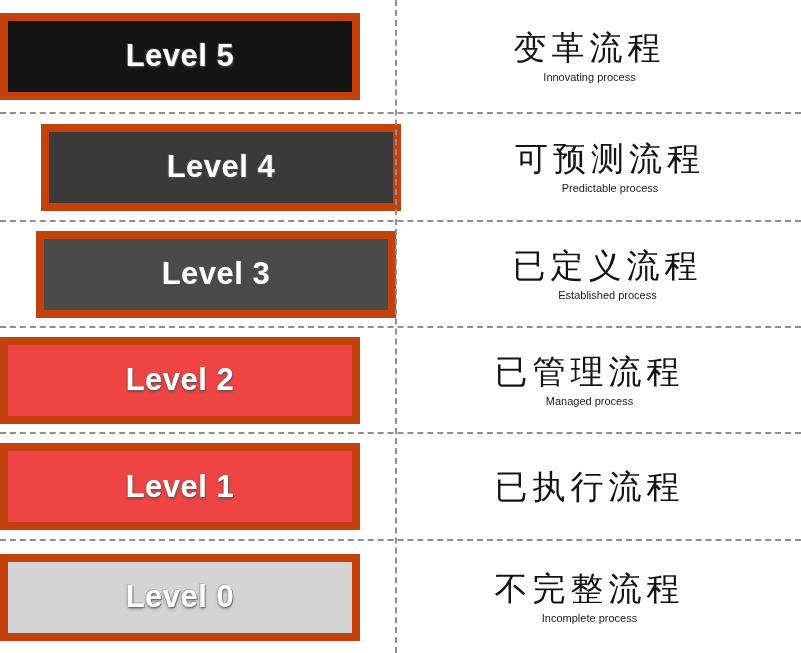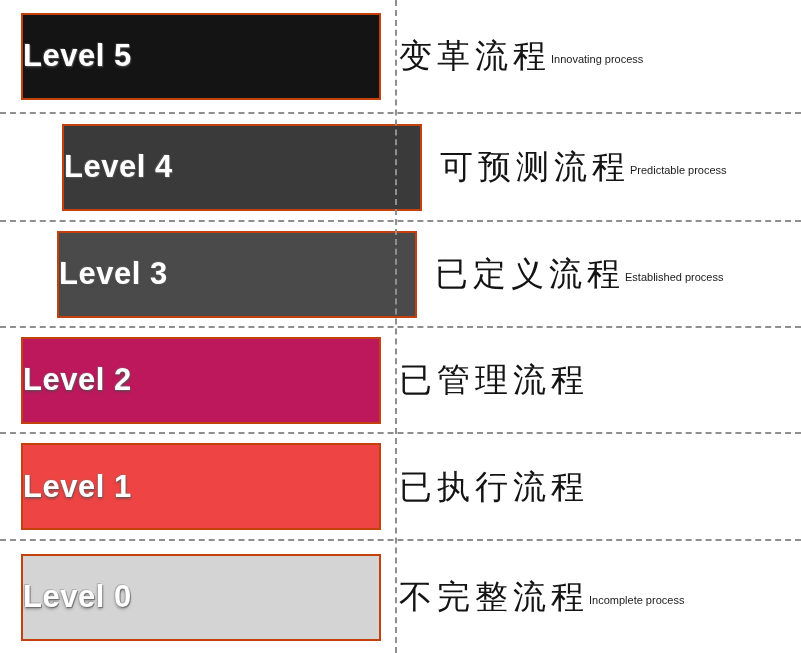--- a/index.html
+++ b/index.html
@@ -40,44 +40,44 @@
   .row:nth-child(1) { height: 114px; }
   .row:nth-child(2) { height: 108px; padding-left: 41px; }
   .row:nth-child(3) { height: 106px; padding-left: 36px; }
   .row:nth-child(4) { height: 106px; }
   .row:nth-child(5) { height: 107px; }
   .row:nth-child(6) { height: 112px; border-bottom: none; }
   .level-box {
     box-sizing: border-box;
     width: 360px;
     height: 87px;
-    margin-left: 21px;
     display: flex;
     align-items: center;
-    border: 2px solid #c2410c;
+    justify-content: center;
+    border: 8px solid #c2410c;
     flex: 0 0 auto;
   }
   .level-label {
     color: #ffffff;
     font-size: 31px;
     font-weight: bold;
     letter-spacing: 0.5px;
     text-shadow:
       1px 1px 0 rgba(90,90,90,0.65),
       -1px -1px 0 rgba(120,120,120,0.35),
       0 2px 3px rgba(70,70,70,0.55);
   }
   .desc {
     flex: 1 1 auto;
     margin-left: 18px;
     text-align: center;
     display: flex;
-    flex-direction: row;
+    flex-direction: column;
     align-items: center;
-    justify-content: flex-start;
+    justify-content: center;
   }
   .desc .zh {
     font-size: 33px;
     line-height: 1.15;
     letter-spacing: 5px;
     color: #141414;
   }
   .desc .en {
     margin-top: 5px;
     font-size: 11px;
@@ -115,25 +115,26 @@
       <div class="level-box" style="background-color: rgb(74, 74, 74);">
         <span class="level-label">Level 3</span>
       </div>
       <div class="desc">
         <div class="zh">已定义流程</div>
         <div class="en">Established process</div>
       </div>
     </div>
 
     <div class="row">
-      <div class="level-box" style="background-color: #be185d;">
+      <div class="level-box" style="background-color: #ef4444;">
         <span class="level-label">Level 2</span>
       </div>
       <div class="desc">
         <div class="zh">已管理流程</div>
+        <div class="en">Managed process</div>
       </div>
     </div>
 
     <div class="row">
       <div class="level-box" style="background-color: #ef4444;">
         <span class="level-label">Level 1</span>
       </div>
       <div class="desc">
         <div class="zh">已执行流程</div>
       </div>

